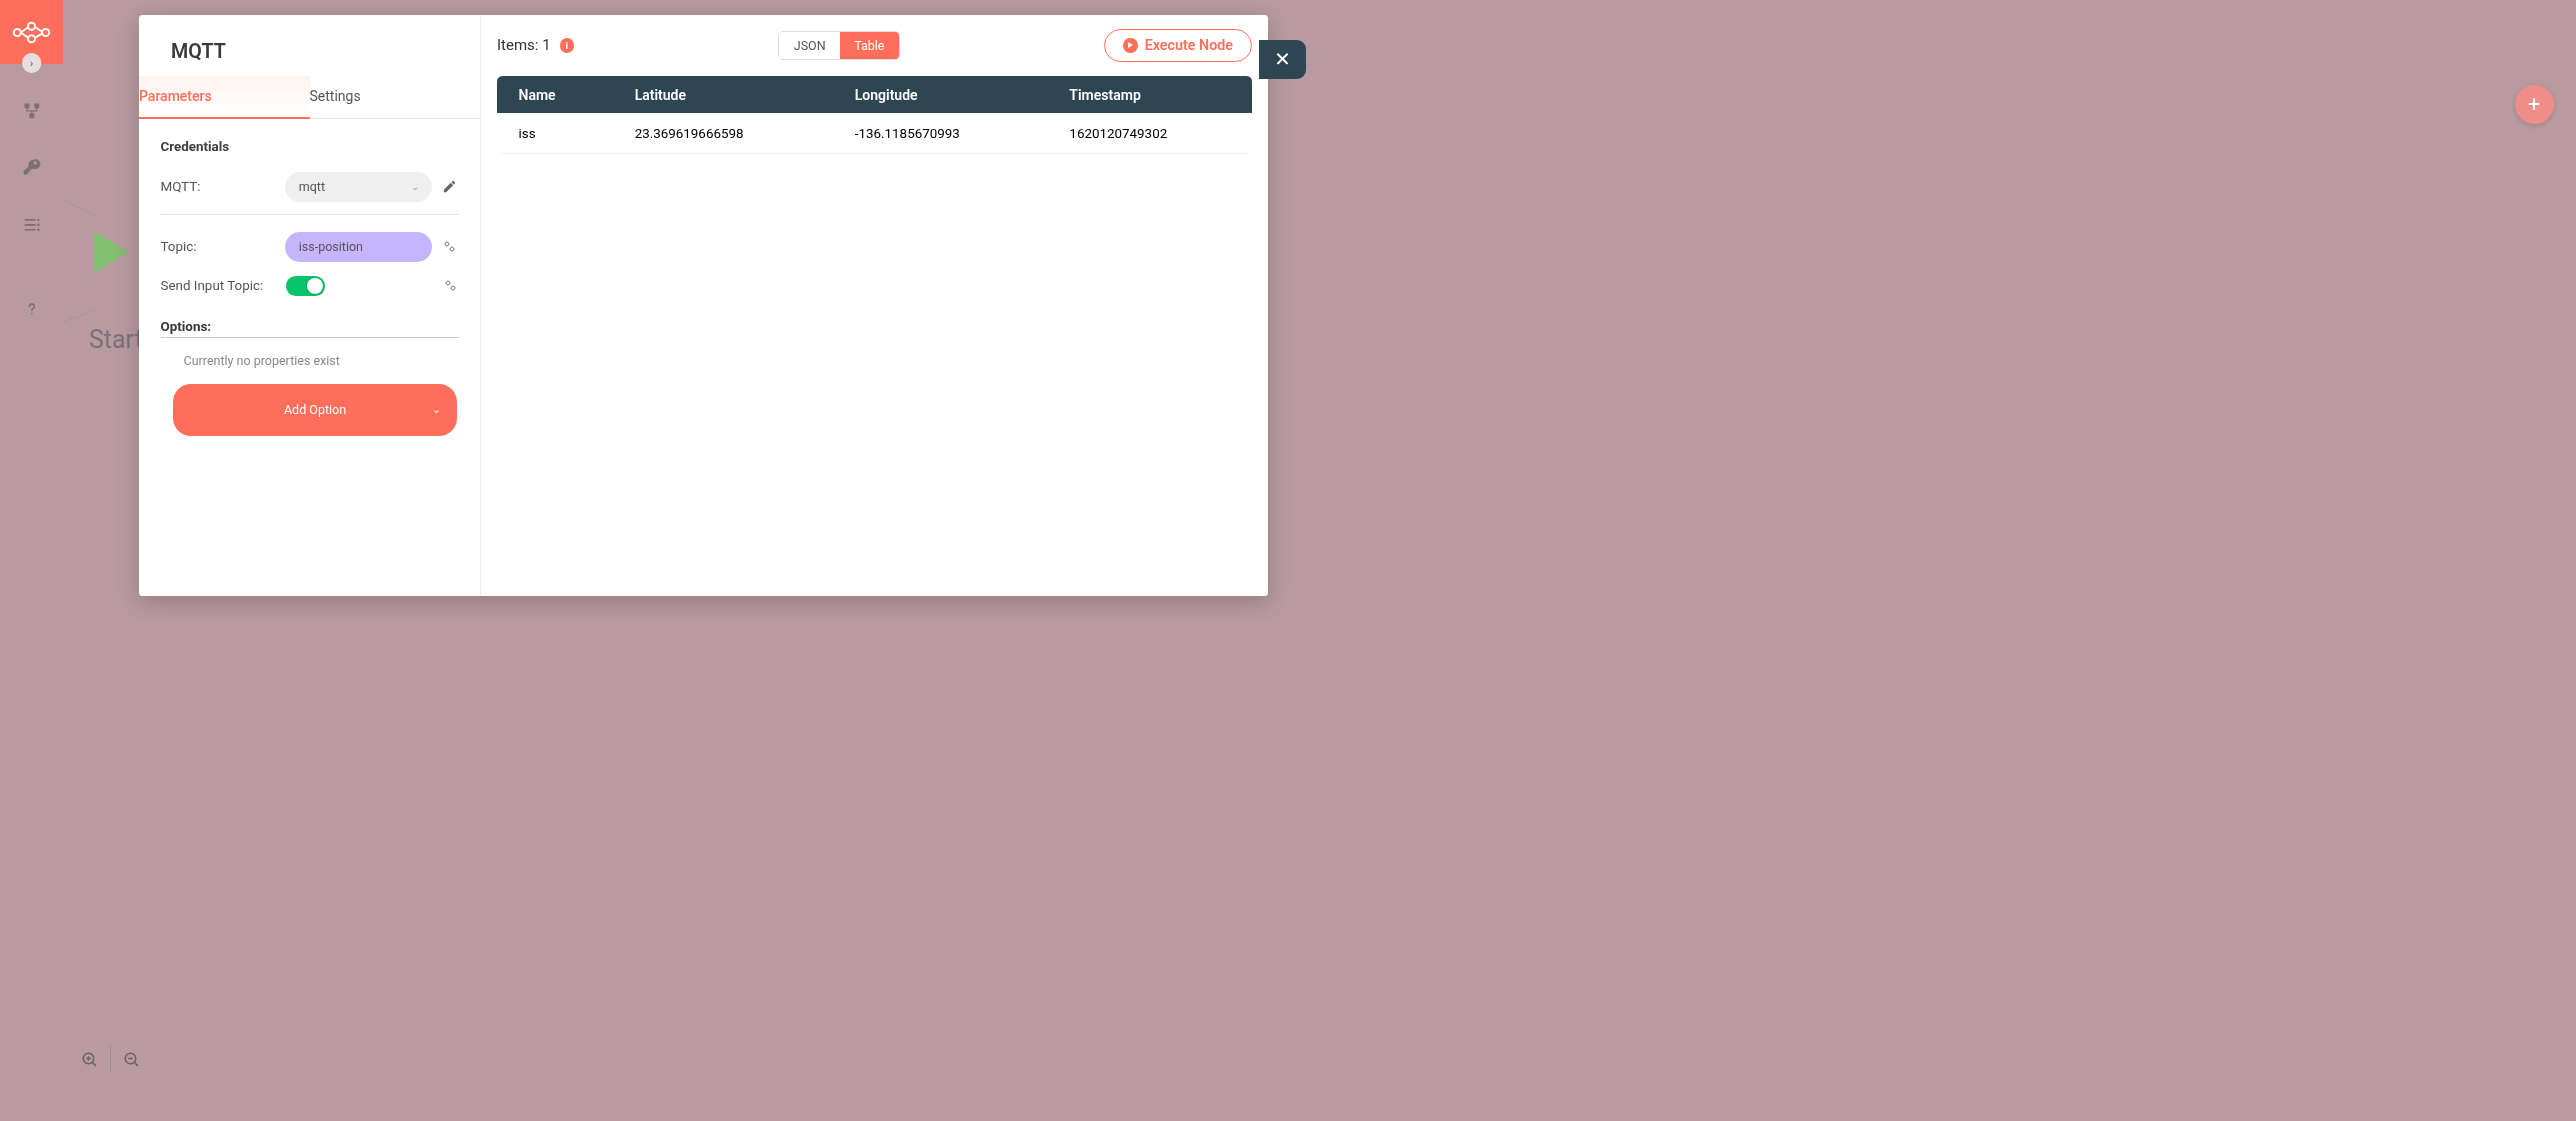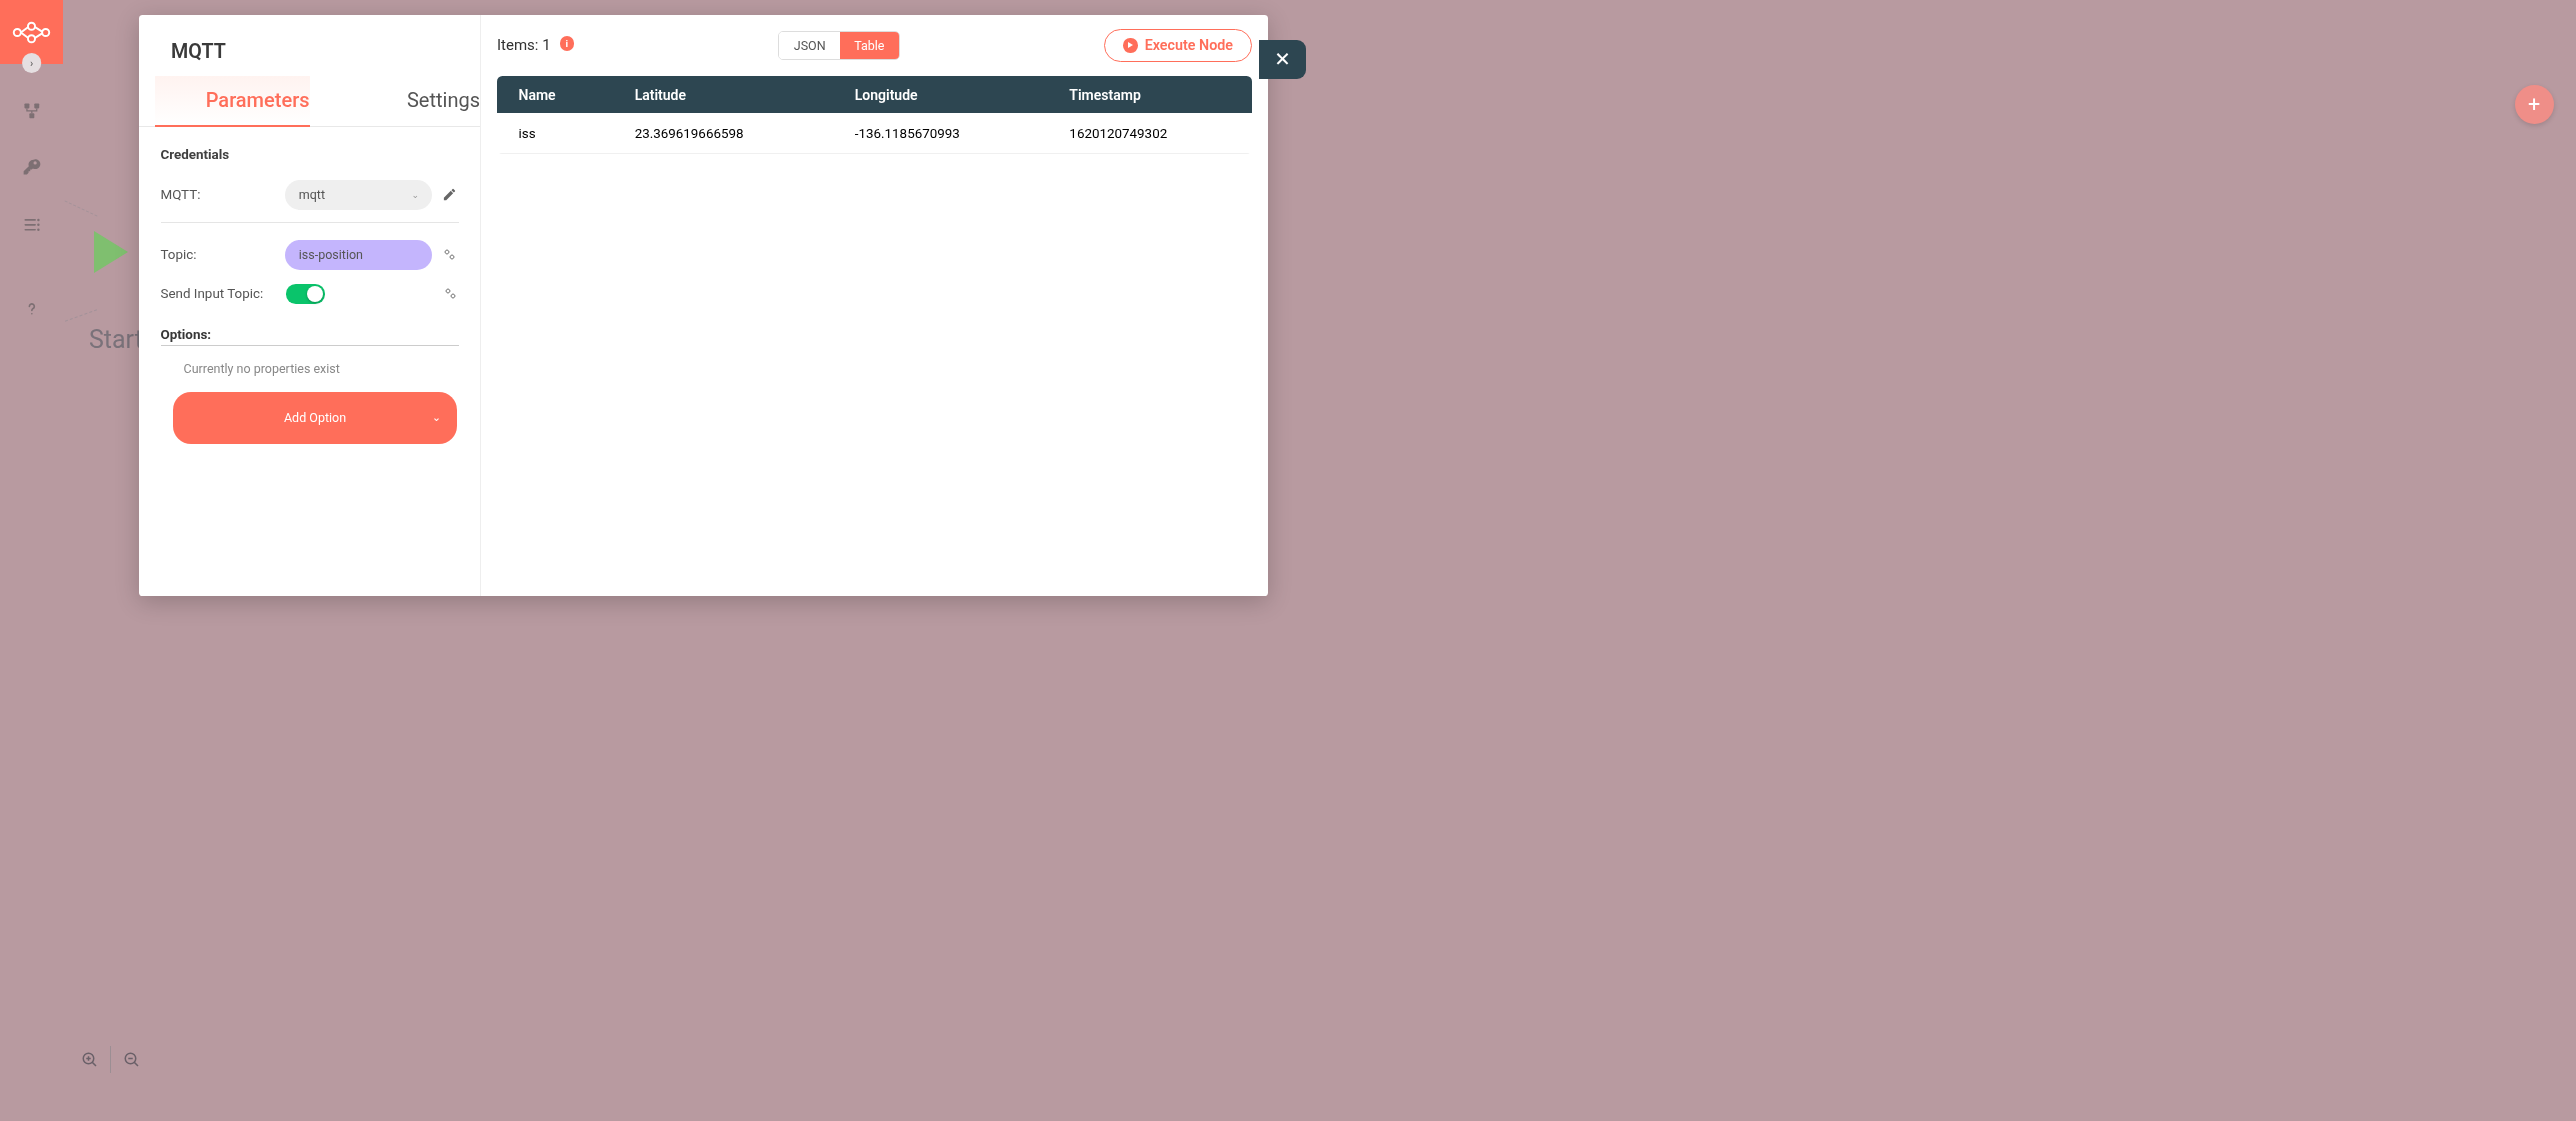--- a/index.html
+++ b/index.html
@@ -180,27 +180,26 @@
   color: #3a3a3a;
 }
 
 .tabs {
   display: flex;
   border-bottom: 0.9px solid #e8e8e8;
 }
 
 .tab {
   flex: 1;
-  text-align: right;
+  text-align: left;
   padding: 12.5px 0 14.3px;
-  font-size: 20px;
+  font-size: 14px;
   color: #555;
   cursor: pointer;
   position: relative;
-  margin-left: 16px;
 }
 
 .tab.active {
   color: #ff6e5a;
   font-weight: 500;
   background: linear-gradient(#fff3f0, #fff);
 }
 
 .tab.active::after {
   content: '';
@@ -372,21 +371,21 @@
   display: flex;
   align-items: center;
   justify-content: space-between;
   margin-bottom: 14.3px;
 }
 
 .items-label {
   font-size: 15px;
   color: #333;
   display: flex;
-  align-items: flex-start;
+  align-items: center;
   gap: 9px;
 }
 
 .info-badge {
   width: 14.3px;
   height: 14.3px;
   border-radius: 50%;
   background: #ff6e5a;
   color: #fff;
   font-size: 9.8px;

